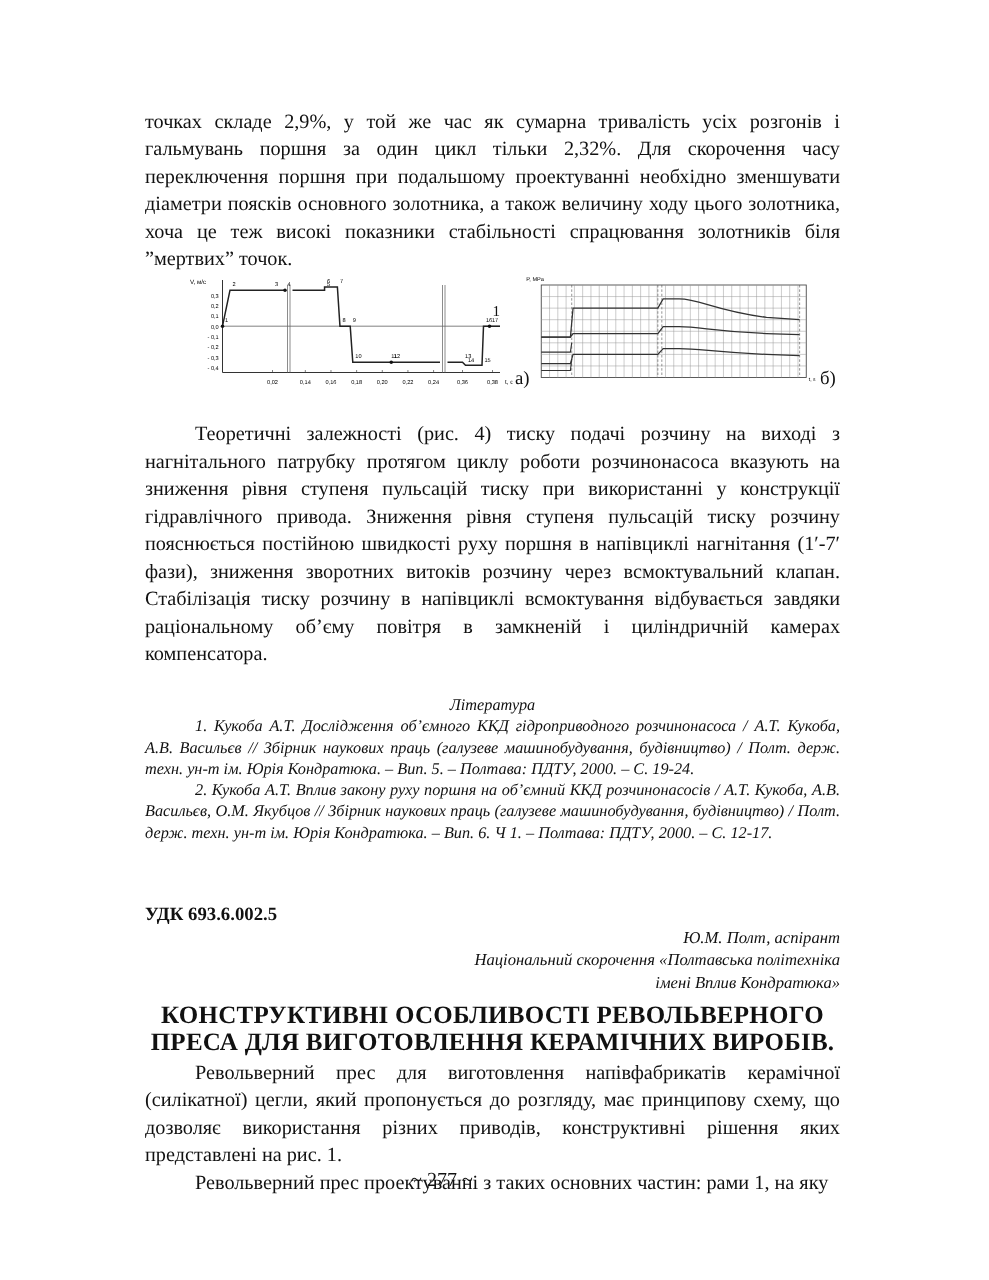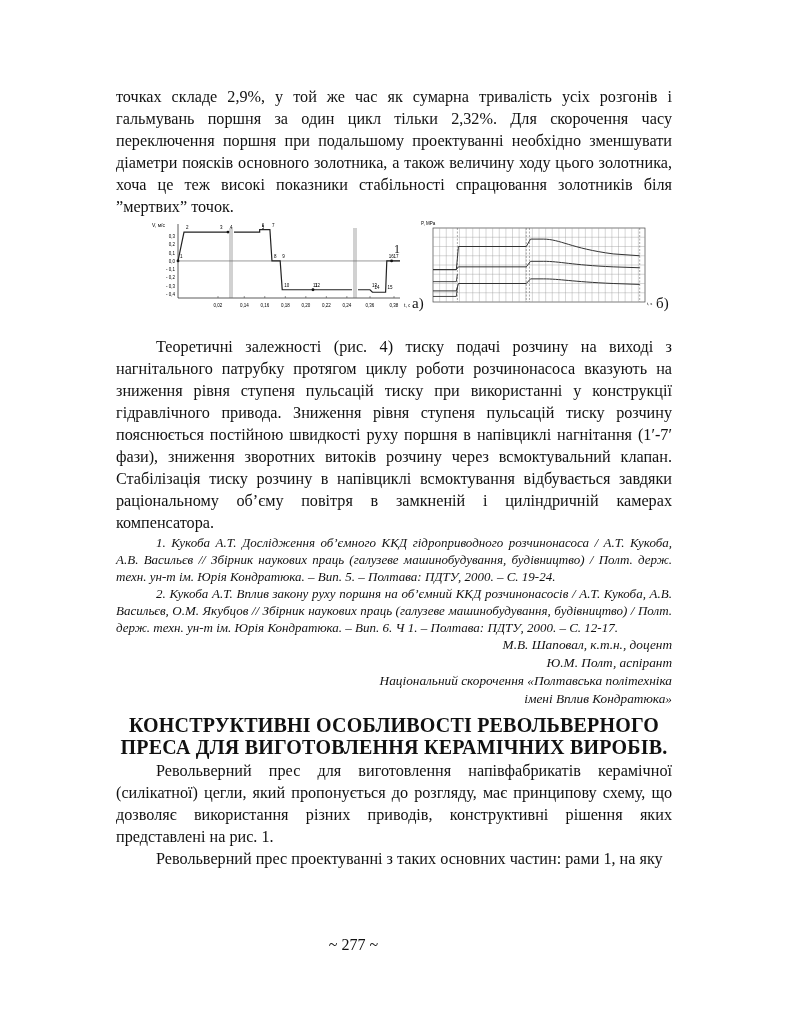--- a/index.html
+++ b/index.html
@@ -142,24 +142,25 @@
         <path d="M 14 70.89999999999999 L 37.32 70.89999999999999 L 39.44 63.49999999999999 L 107.28 63.49999999999999 L 111.52000000000001 58.875 L 124.24000000000001 58.875 C 141.2 58.875, 151.8 61.650000000000006, 194.2 63.49999999999999 L 220.7 64.425" fill="none" stroke="#333" stroke-width="1"></path>
         <path d="M 14 61.650000000000006 L 37.32 61.650000000000006 L 38.38 54.25" fill="none" stroke="#333" stroke-width="0.9"></path>
         <path d="M 14 76.44999999999999 L 37.32 76.44999999999999 L 38.38 67.19999999999999" fill="none" stroke="#333" stroke-width="0.9"></path>
       </svg>
     <span class="fig-letter" style="left:540px; top:75px;">б)</span>
   </div>
 
 
   <p class="para indent" style="margin-top:24px;">Теоретичні залежності (рис. 4) тиску подачі розчину на виході з нагнітального патрубку протягом циклу роботи розчинонасоса вказують на зниження рівня ступеня пульсацій тиску при використанні у конструкції гідравлічного привода. Зниження рівня ступеня пульсацій тиску розчину пояснюється постійною швидкості руху поршня в напівциклі нагнітання (1′-7′ фази), зниження зворотних витоків розчину через всмоктувальний клапан. Стабілізація тиску розчину в напівциклі всмоктування відбувається завдяки раціональному об’єму повітря в замкненій і циліндричній камерах компенсатора.</p>
 
+  <p class="refs-title">Література</p>
   <p class="ref">1. Кукоба А.Т. Дослідження об’ємного ККД гідроприводного розчинонасоса / А.Т. Кукоба, А.В. Васильєв // Збірник наукових праць (галузеве машинобудування, будівництво) / Полт. держ. техн. ун-т ім. Юрія Кондратюка. – Вип. 5. – Полтава: ПДТУ, 2000. – С. 19-24.</p>
   <p class="ref">2. Кукоба А.Т. Вплив закону руху поршня на об’ємний ККД розчинонасосів / А.Т. Кукоба, А.В. Васильєв, О.М. Якубцов // Збірник наукових праць (галузеве машинобудування, будівництво) / Полт. держ. техн. ун-т ім. Юрія Кондратюка. – Вип. 6. Ч 1. – Полтава: ПДТУ, 2000. – С. 12-17.</p>
 
-  <p class="author">М.В. Шаповал, к.т.н., доцент</p>
+  <p class="udk">УДК 693.6.002.5</p>
   <p class="author">Ю.М. Полт, аспірант</p>
   <p class="author">Національний скорочення «Полтавська політехніка</p>
   <p class="author">імені Вплив Кондратюка»</p>
 
   <p class="title">КОНСТРУКТИВНІ ОСОБЛИВОСТІ РЕВОЛЬВЕРНОГО ПРЕСА ДЛЯ ВИГОТОВЛЕННЯ КЕРАМІЧНИХ ВИРОБІВ.</p>
   <p class="para indent">Револьверний прес для виготовлення напівфабрикатів керамічної (силікатної) цегли, який пропонується до розгляду, має принципову схему, що дозволяє використання різних приводів, конструктивні рішення яких представлені на рис. 1.</p>
   <p class="para indent">Револьверний прес проектуванні з таких основних частин: рами 1, на яку</p>
 </div>
 
 <div class="pagenum">~ 277 ~</div>

